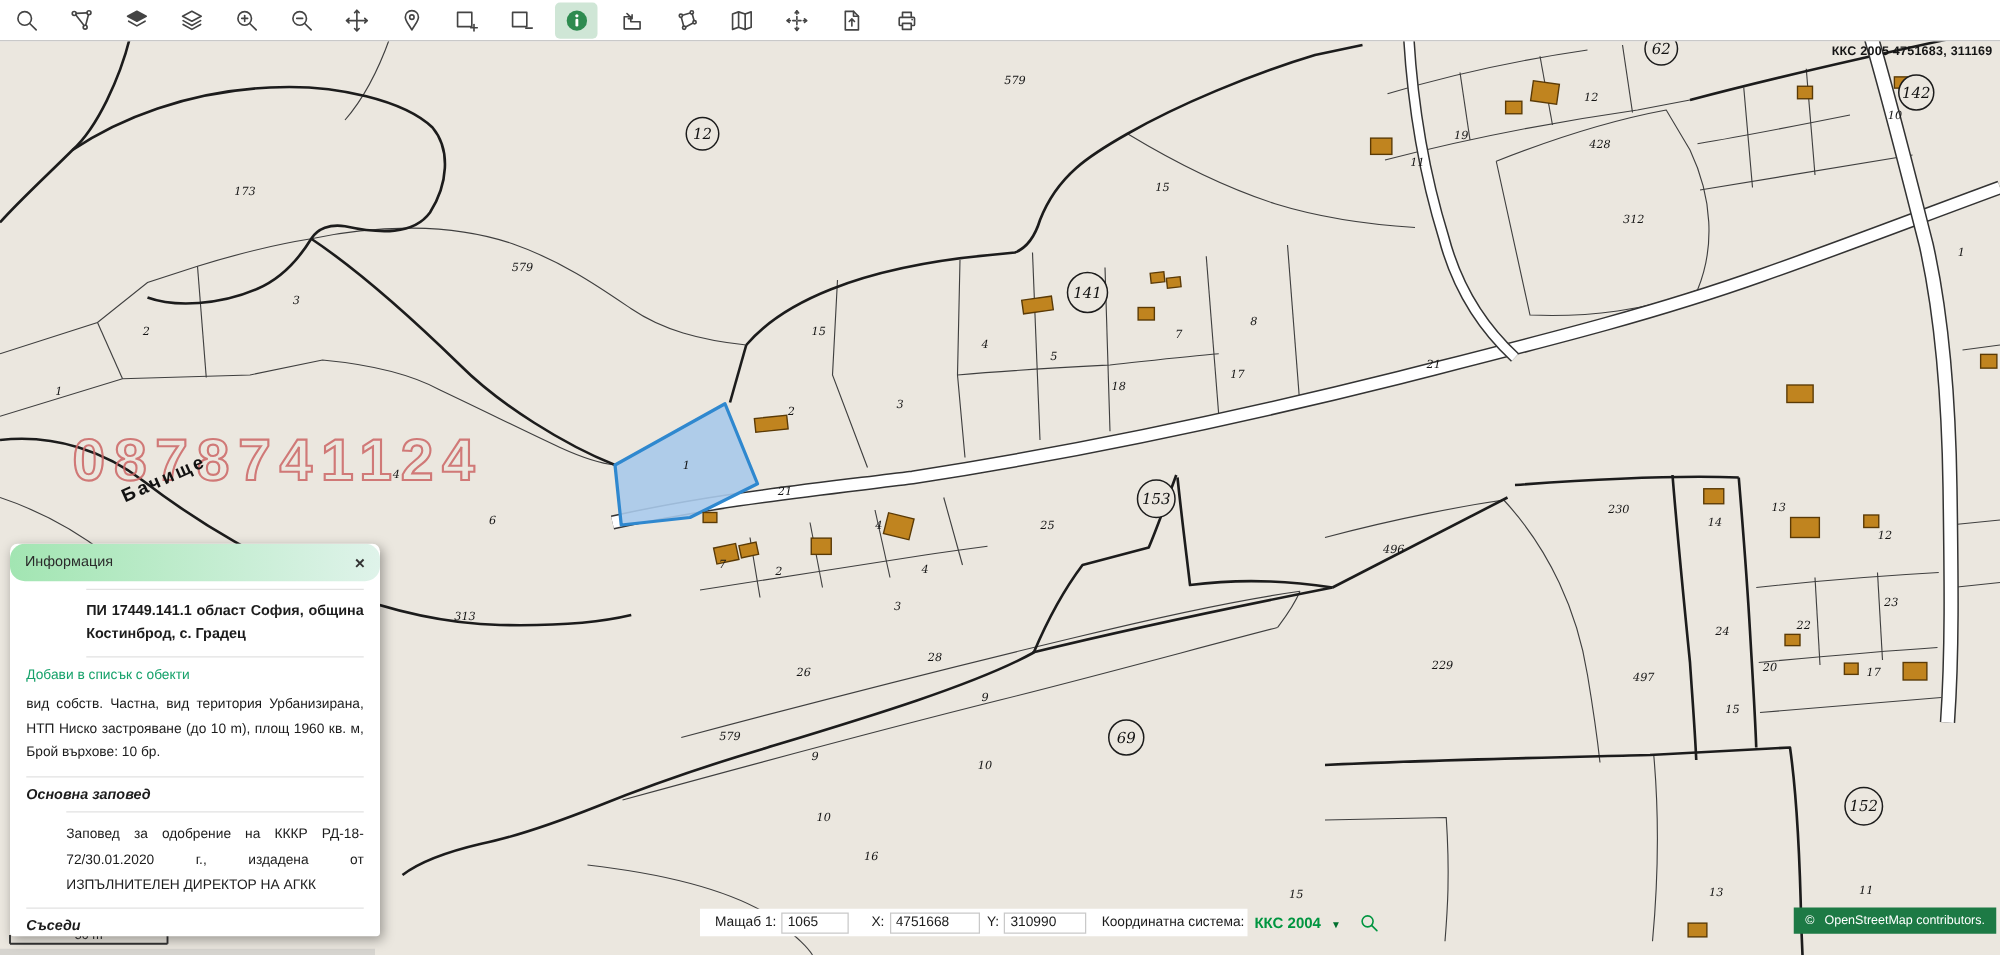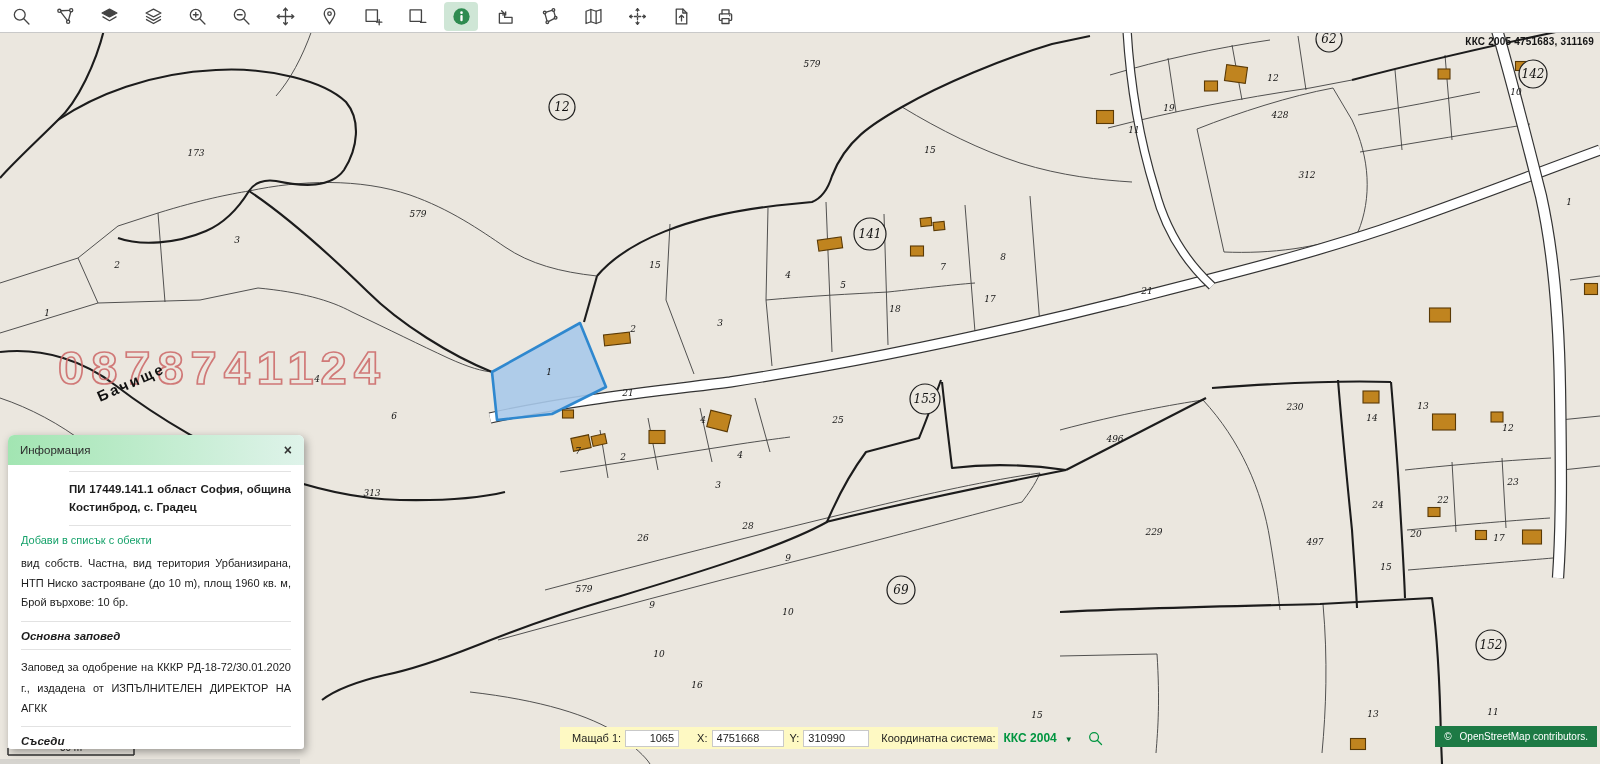--- a/index.html
+++ b/index.html
@@ -20,38 +20,38 @@
   #map{position:absolute;left:0;top:0;width:1600px;height:764px;z-index:1;}
   .readout{position:absolute;top:36px;right:6px;font-size:10px;font-weight:bold;
            color:#151515;z-index:5;letter-spacing:.2px;}
 
   
   .panel{position:absolute;left:8px;top:435px;width:296px;height:314px;background:#fff;
          border-radius:6px 6px 3px 3px;box-shadow:2px 3px 9px rgba(0,0,0,.35);
          z-index:10;overflow:hidden;}
   .panel-header{height:30px;display:flex;align-items:center;padding:0 12px;
                 background:linear-gradient(90deg,#a2e5b2,#dff3ea);
-                font-size:11.5px;color:#2b2b2b;}
+                font-size:11.5px;color:#2b2b2b;border-radius:12px;}
   .panel-close{margin-left:auto;font-size:14px;font-weight:bold;color:#333;cursor:pointer;line-height:1;}
   .panel-body{padding:6px 13px 0 13px;font-size:11px;color:#1c1c1c;}
   .obj-title{font-weight:bold;font-size:11.5px;line-height:1.6;text-align:justify;
              border-top:1px solid #e2e2e2;border-bottom:1px solid #e2e2e2;padding:8px 0;margin-left:48px;}
   .add-link{display:block;color:#17a26b;padding:8px 0 4px 0;cursor:pointer;text-decoration:none;}
   .desc{text-align:justify;line-height:1.8;padding:4px 0 8px 0;}
   .sec-title{font-weight:bold;border-top:1px solid #e2e2e2;padding:8px 0 7px 0;font-size:11.5px;font-style:italic;}
-  .sec-body{border-top:1px solid #e2e2e2;padding:7px 0 8px 0;line-height:1.85;text-align:justify;}
-
-  
-  .statusbar{position:absolute;left:560px;top:727px;width:438px;height:22px;background:#fef9c3;
+  .sec-body{border-top:1px solid #e2e2e2;padding:7px 0 8px 0;line-height:1.85;text-align:justify;margin-left:32px;}
+
+  
+  .statusbar{position:absolute;left:560px;top:727px;width:438px;height:22px;background:#ffffff;
              display:flex;align-items:center;font-size:11px;color:#1c1c1c;z-index:10;
              padding:0 6px;box-sizing:border-box;}
   .statusbar label{margin:0 4px 0 6px;white-space:nowrap;}
   .statusbar input{height:15px;border:1px solid #c9c9c9;font-size:11px;padding:0 4px;
                    font-family:"Liberation Sans",sans-serif;color:#1c1c1c;}
-  .in-scale{width:44px;text-align:right;} .in-x{width:62px;} .in-y{width:56px;}
+  .in-scale{width:44px;} .in-x{width:62px;} .in-y{width:56px;}
   .crs-value{color:#009540;font-weight:bold;font-size:12px;margin-left:4px;white-space:nowrap;cursor:pointer;}
   .crs-caret{color:#00702e;font-size:8px;margin:2px 0 0 8px;cursor:pointer;}
   .sb-search{margin-left:14px;cursor:pointer;display:flex;align-items:center;}
   .sb-search svg{width:17px;height:17px;stroke:#009540;fill:none;stroke-width:1.8;stroke-linecap:round;}
 
   
   .osm{position:absolute;top:726px;right:3px;height:21px;background:#1d7a45;color:#fff;
        display:flex;align-items:center;font-size:10px;padding:0 9px;z-index:10;gap:8px;}
   .osm .c{font-size:10px;}
 

